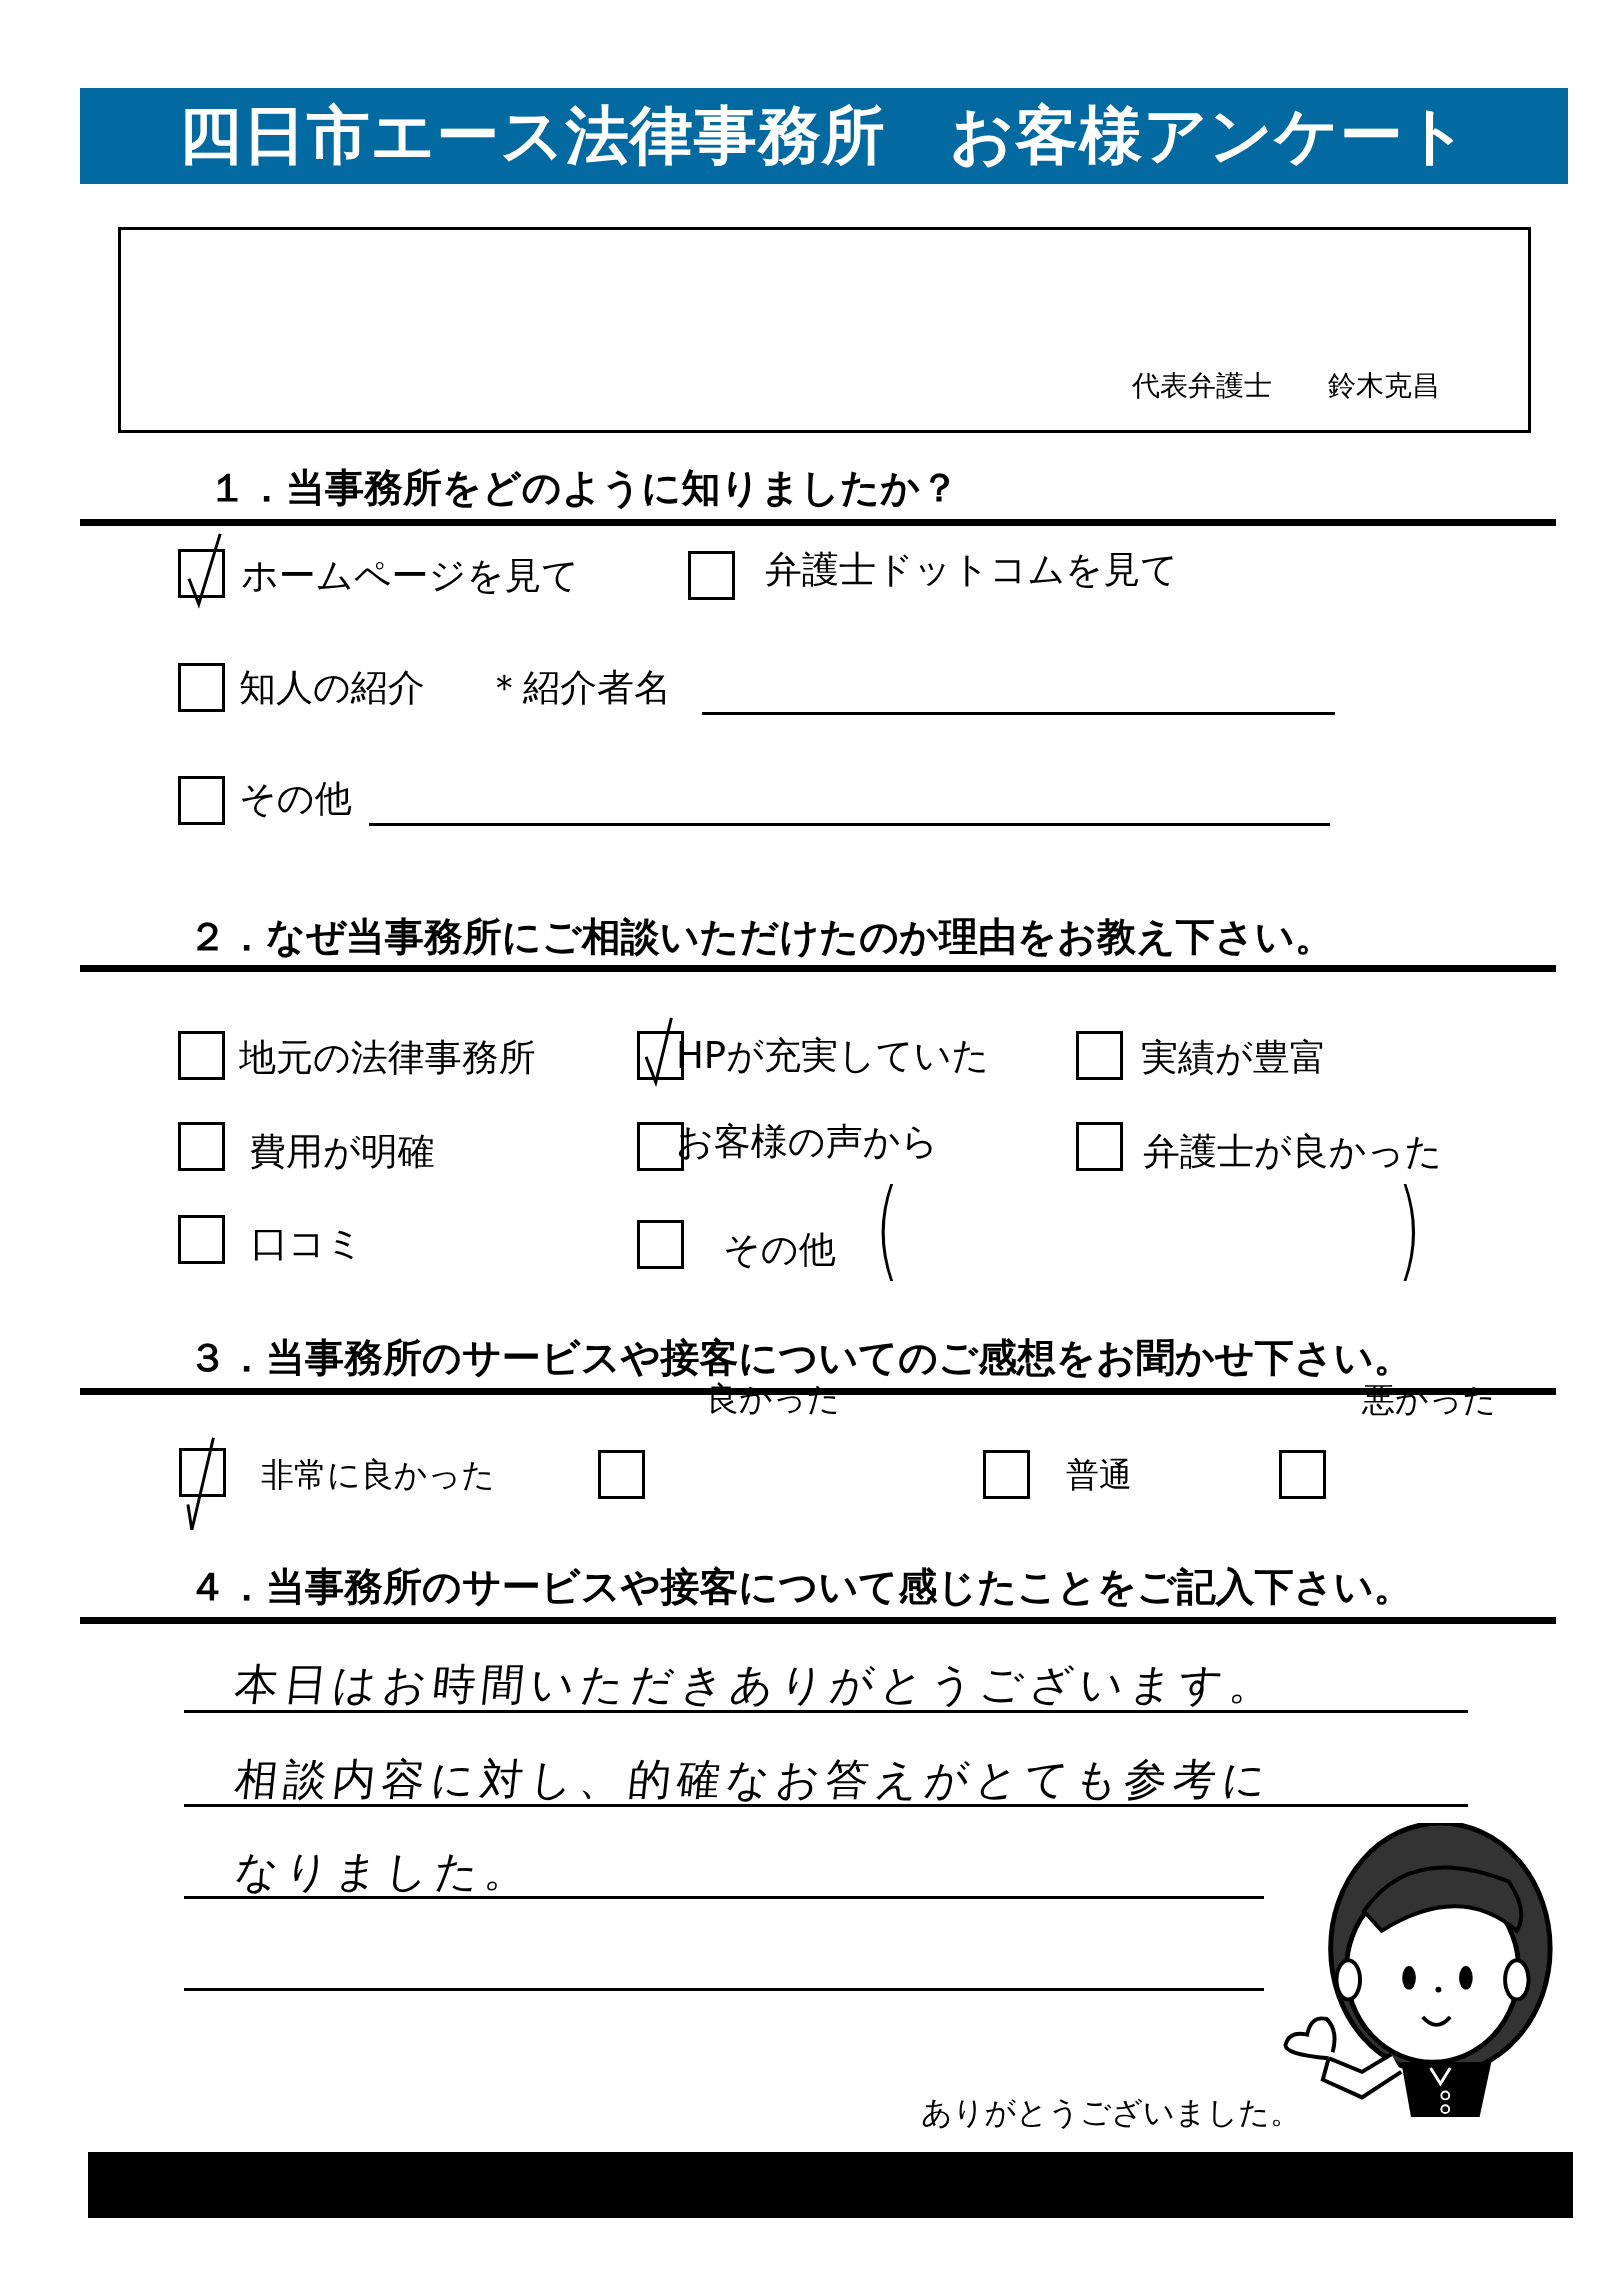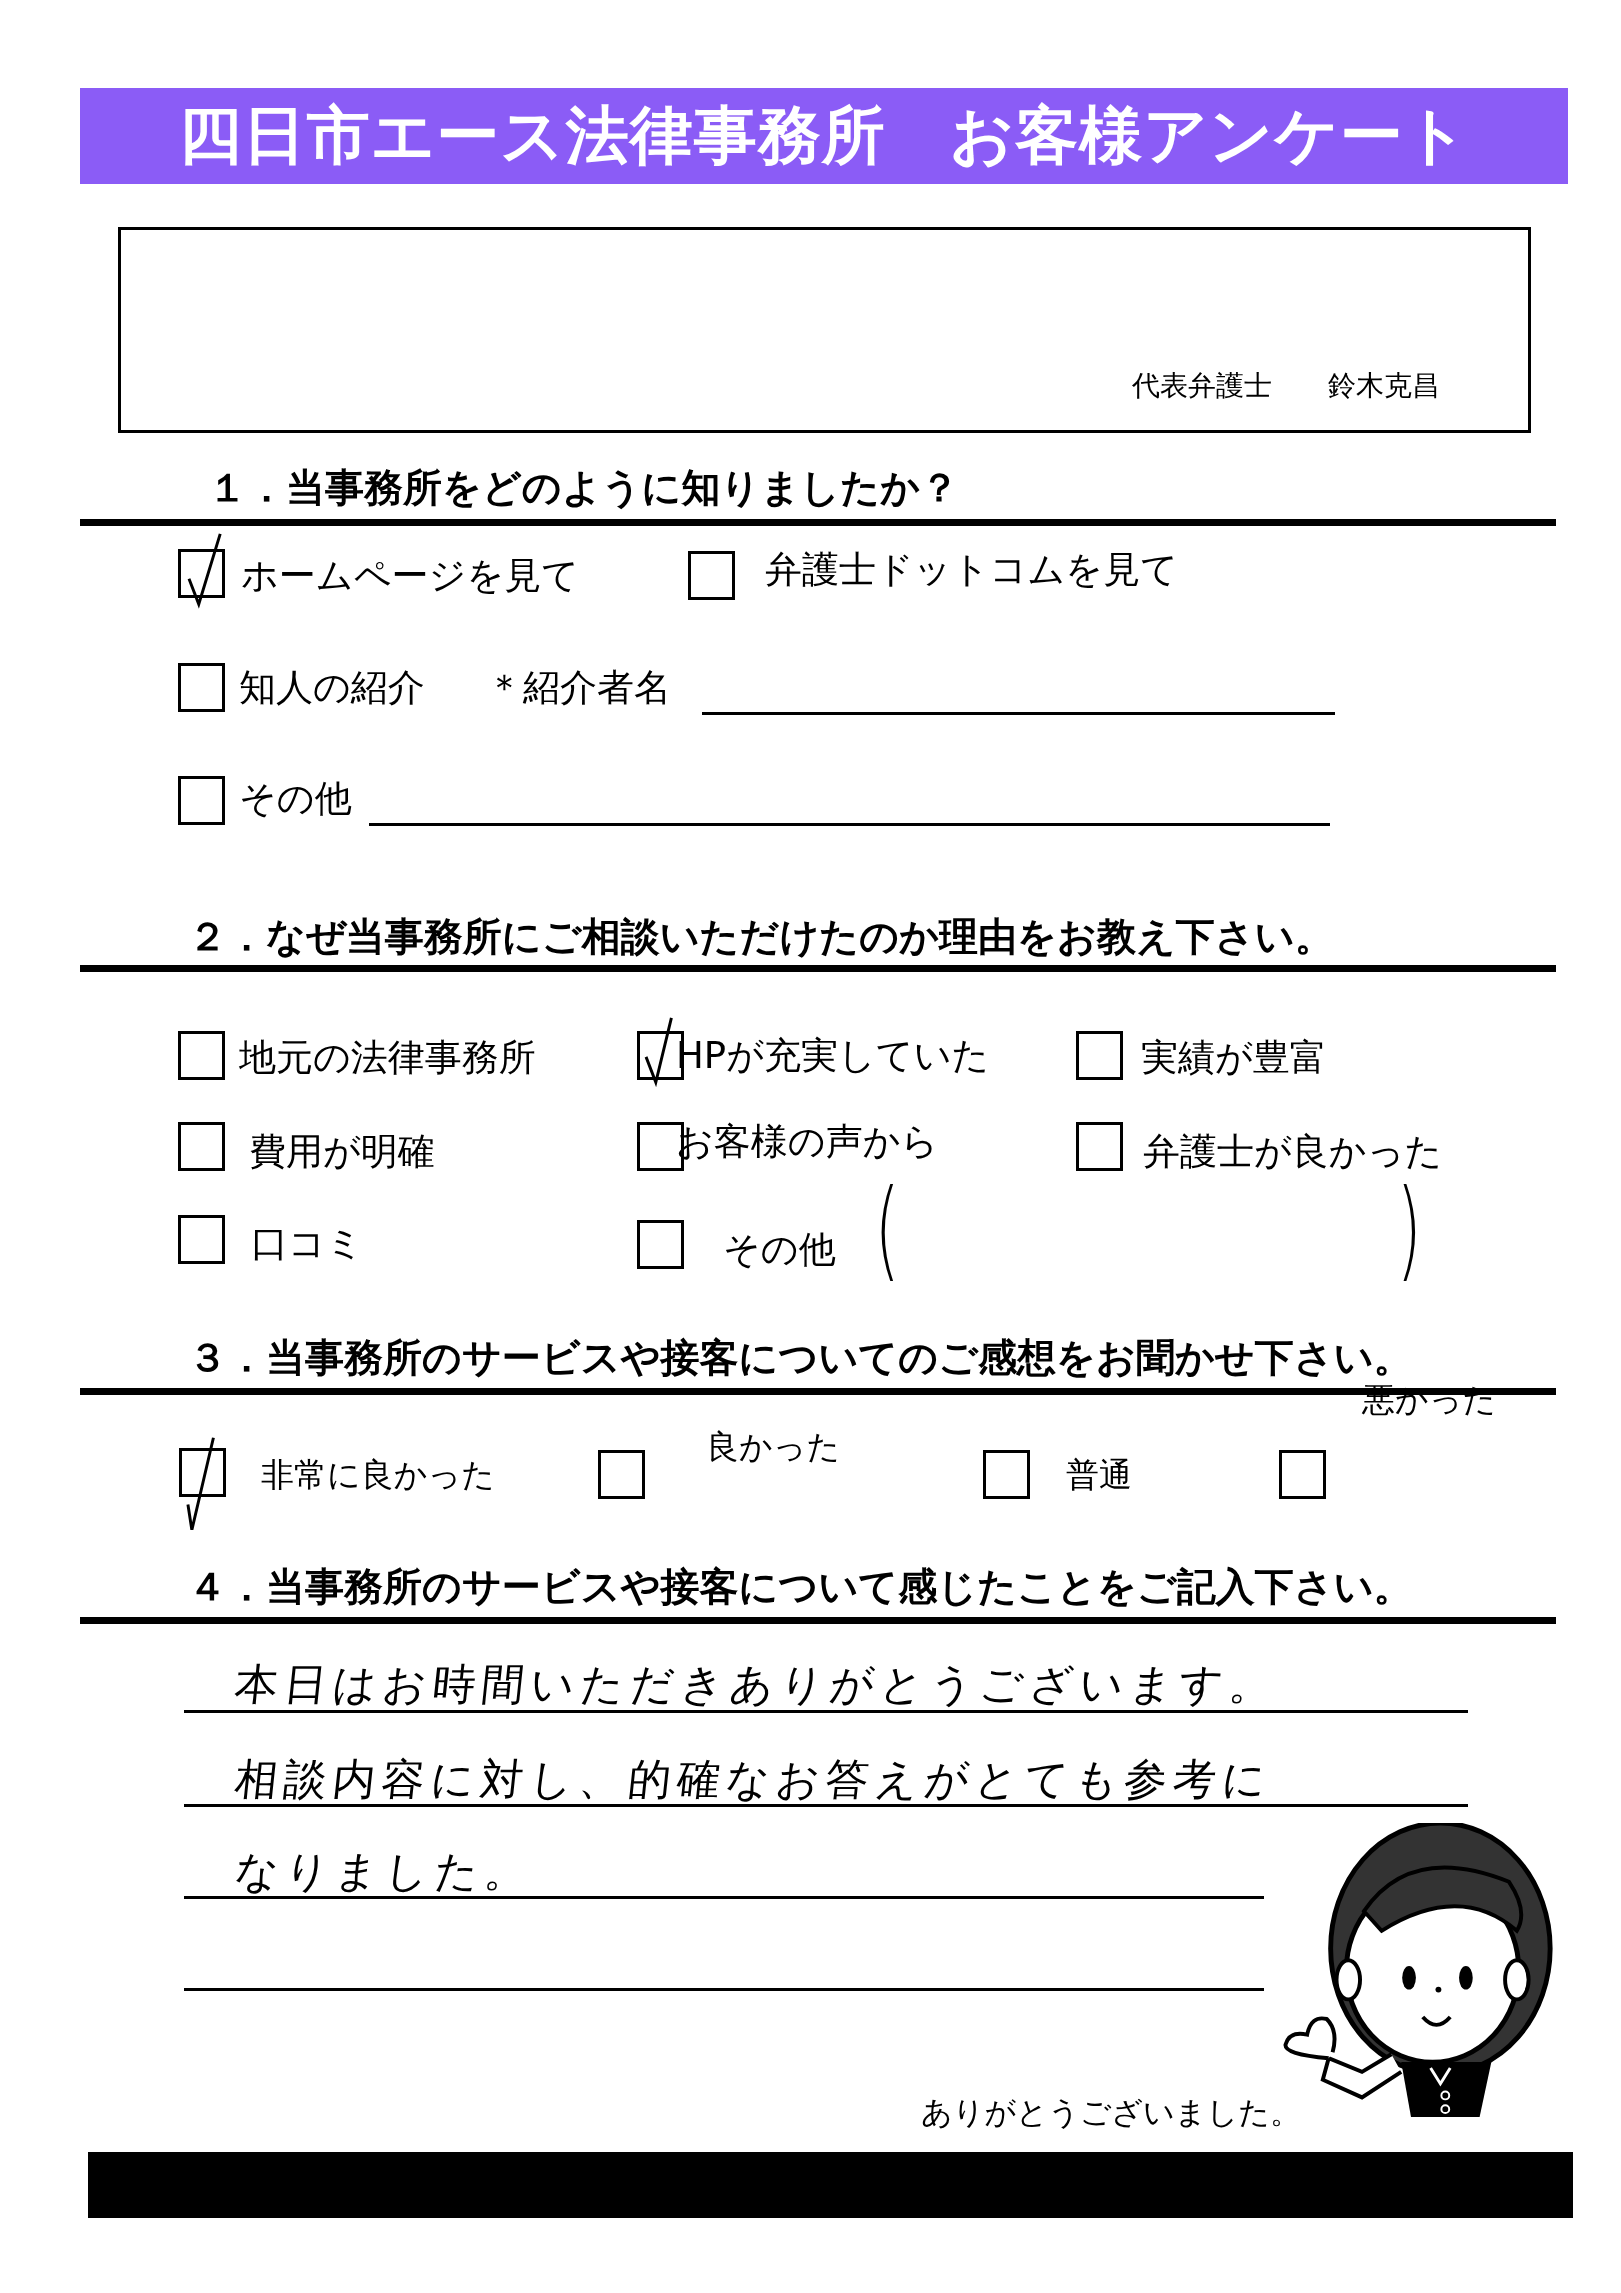--- a/index.html
+++ b/index.html
@@ -1,19 +1,19 @@
 <!DOCTYPE html>
 <html><head>
 <meta charset="utf-8">
 <style>
   html, body { margin:0; padding:0; background:#ffffff; }
   body { width:1621px; height:2294px; position:relative; overflow:hidden;
          font-family:"DejaVu Sans", "Liberation Sans", sans-serif; color:#000; }
   .abs { position:absolute; }
-  .title-bar { left:80px; top:88px; width:1488px; height:96px; background:#8b5cf6;
+  .title-bar { left:80px; top:88px; width:1488px; height:96px; background:#0369a1;
                display:flex; align-items:center; justify-content:center; }
   .title-text { color:#fff; font-weight:bold; font-size:63px; letter-spacing:1px; white-space:pre; }
   .intro-box { left:118px; top:227px; width:1407px; height:200px; border:3.9px solid #000; box-sizing:content-box; }
   .intro-line { position:absolute; left:19.6px; font-size:41px; line-height:47px; white-space:nowrap; }
   .intro-sign { position:absolute; right:88px; top:137px; font-size:28px; white-space:pre; }
   .heading { left:188px; font-weight:bold; font-size:39px; white-space:nowrap; }
   .rule { left:80px; width:1476px; height:6.9px; background:#000; }
   .cb { width:41px; height:43px; border:3.9px solid #000; box-sizing:content-box; background:#fff; }
   .cb .check { position:absolute; left:2px; top:-21.6px; width:51px; height:80px; }
   .lbl { font-size:37px; white-space:nowrap; }
@@ -96,21 +96,21 @@
 <div class="abs rule" style="top:1388px;"></div>
 
 <div class="abs cb" style="left:179px; top:1448px;">
   <svg class="check" viewBox="0 0 52 82" style="top:-29px;height:108px;">
       <path d="M4 70 L8 96 L30 2" fill="none" stroke="#000" stroke-width="3"></path>
     </svg>
 </div>
 <div class="abs lbl" style="left:261px; top:1453px; font-size:33px;">非常に良かった</div>
 
 <div class="abs cb" style="left:598px; top:1450px;"></div>
-<div class="abs lbl" style="left:706px; top:1425px; font-size:33px;">良かった</div>
+<div class="abs lbl" style="left:706px; top:1377px; font-size:33px;">良かった</div>
 
 <div class="abs cb" style="left:983px; top:1450px;"></div>
 <div class="abs lbl" style="left:1066px; top:1453px; font-size:33px;">普通</div>
 
 <div class="abs cb" style="left:1279px; top:1450px;"></div>
 <div class="abs lbl" style="left:1362px; top:1378px; font-size:33px;">悪かった</div>
 
 <div class="abs heading" style="top:1560px;">４．当事務所のサービスや接客について感じたことをご記入下さい。</div>
 <div class="abs rule" style="top:1617px;"></div>
 

